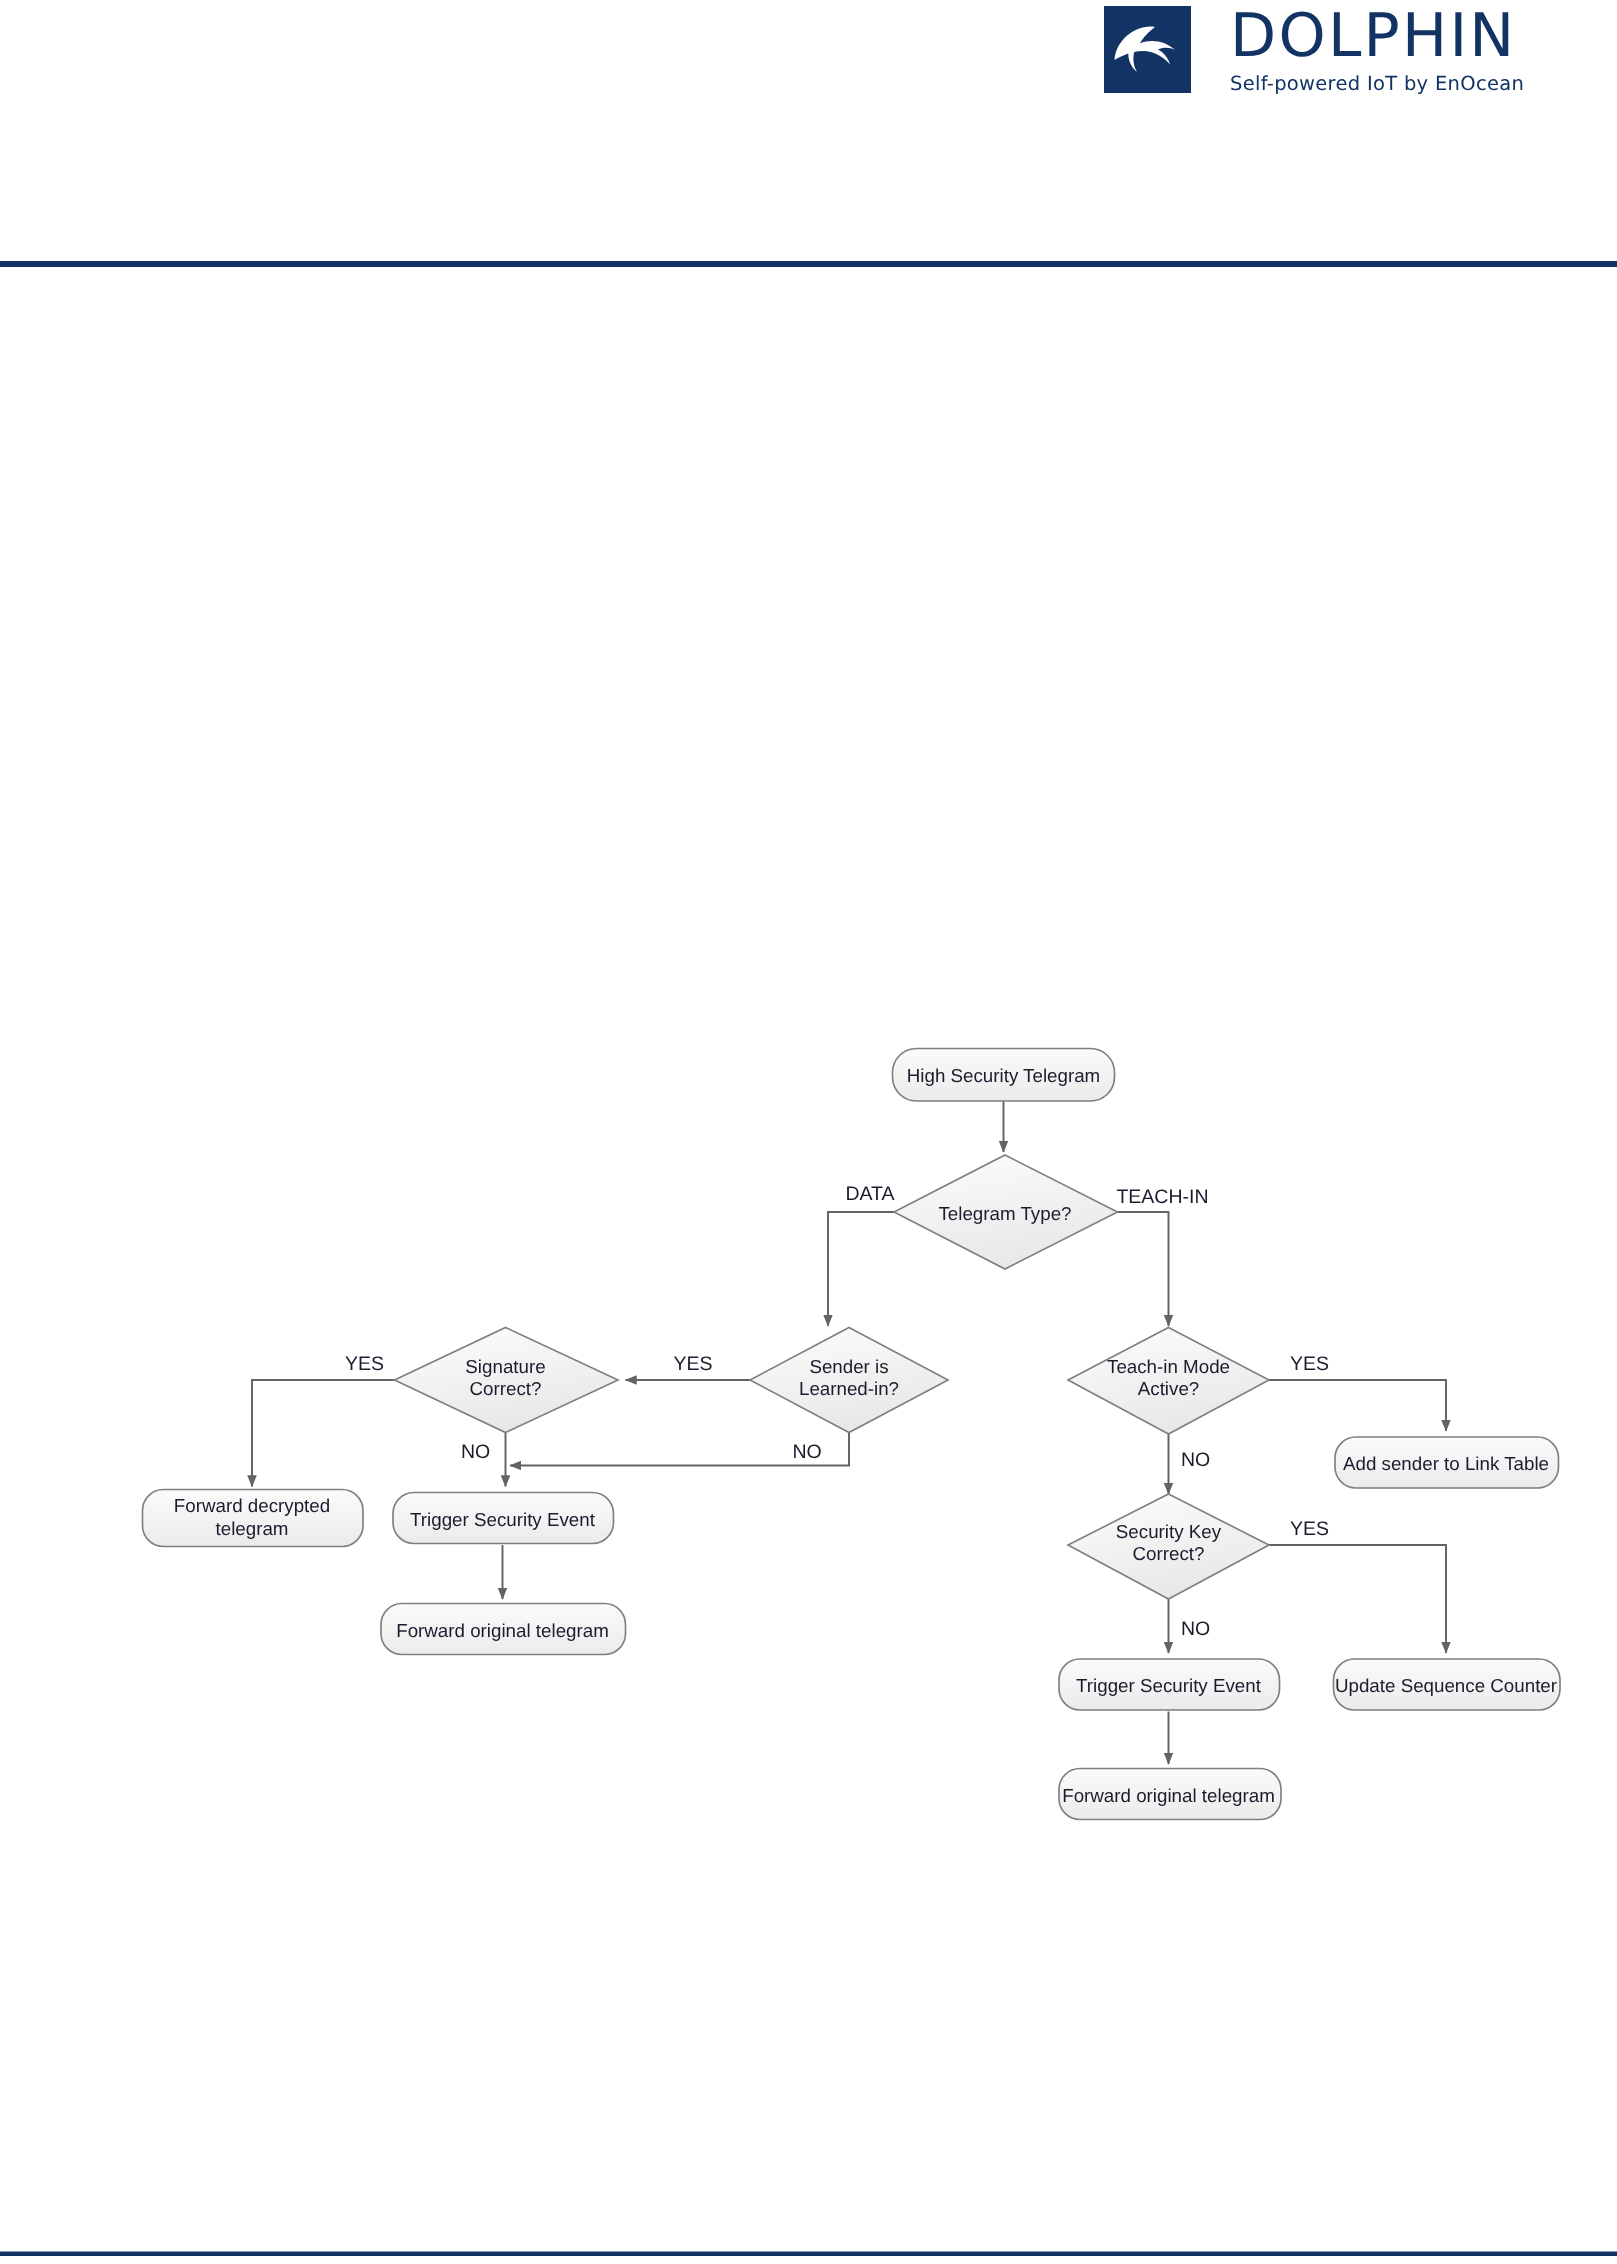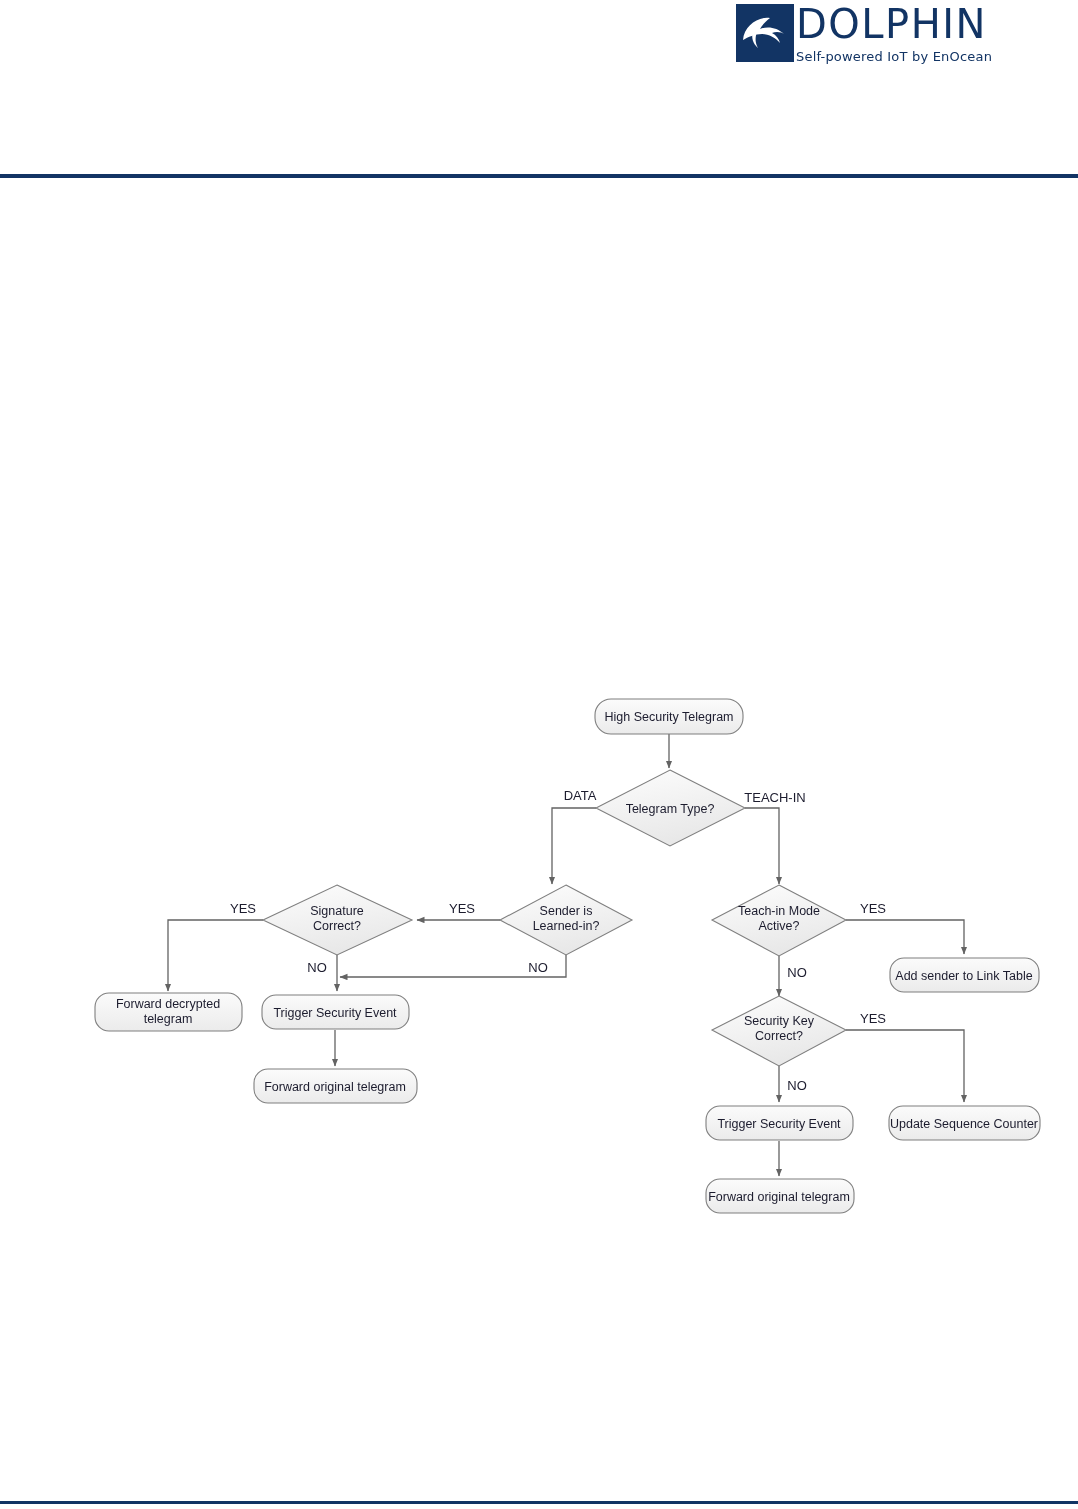--- a/index.html
+++ b/index.html
@@ -20,21 +20,21 @@
     overflow: hidden;
   }
 
   
   .brand {
     position: absolute;
     top: 4px;
     left: 736px;
     display: flex;
     align-items: flex-start;
-    gap: 2px;
+    gap: 26px;
   }
   .brand-mark {
     width: 58px;
     height: 58px;
     background: #123464;
     display: block;
     flex: 0 0 auto;
   }
   .brand-mark svg { display: block; }
   .brand-text {

